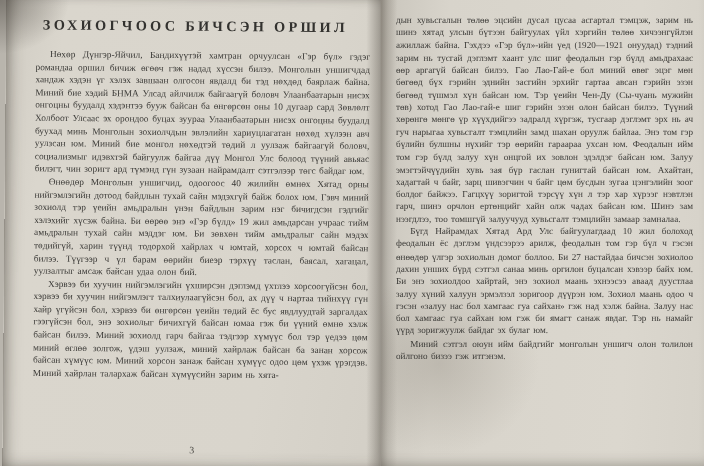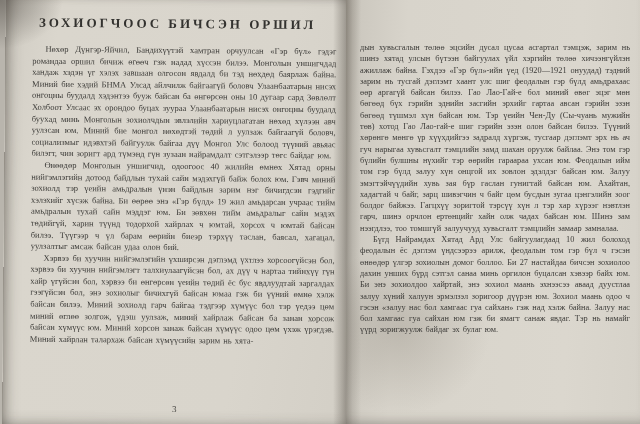--- a/index.html
+++ b/index.html
@@ -39,21 +39,20 @@
     position:absolute;left:346px;top:0;width:294px;height:424px;
     background:
       radial-gradient(130px 120px at 18% 78%,rgba(120,113,102,.28),rgba(120,113,102,0) 70%),
       linear-gradient(93deg,#b7b2a8 0%,#cdc9c0 5%,#d8d4cb 20%,#dbd7ce 75%,#d6d2c9 100%);
     box-shadow:inset 0 -10px 12px -9px rgba(60,55,48,.4);
   }
   .right-text{
     position:absolute;left:14px;right:10px;top:13px;
     font-size:8.3px;line-height:11.3px;text-align:justify;color:#3b3a37;
     word-spacing:1px;
-    margin-top:29px;
   }
   
   .gutter{
     position:absolute;left:333px;top:0;width:28px;height:424px;pointer-events:none;
     background:linear-gradient(90deg,rgba(70,64,56,0) 0%,rgba(70,64,56,.38) 45%,rgba(70,64,56,.15) 70%,rgba(70,64,56,0) 100%);
   }
   
   .corner-shade{
     position:absolute;left:0;top:0;width:70px;height:70px;pointer-events:none;
     background:radial-gradient(90px 70px at 0 0,rgba(55,50,44,.45),rgba(55,50,44,0) 70%);
@@ -71,20 +70,21 @@
       <p>Өнөөдөр Монголын уншигчид, одоогоос 40 жилийн өмнөх Хятад орны нийгэмлэгийн дотоод байдлын тухай сайн мэдэхгүй байж болох юм. Гэвч миний зохиолд тэр үеийн амьдралын үнэн байдлын зарим нэг бичигдсэн гэдгийг хэлэхийг хүсэж байна. Би өөрөө энэ «Гэр бүлд» 19 жил амьдарсан учраас тийм амьдралын тухай сайн мэддэг юм. Би зөвхөн тийм амьдралыг сайн мэдэх төдийгүй, харин түүнд тодорхой хайрлах ч юмтай, хорсох ч юмтай байсан билээ. Түүгээр ч үл барам өөрийн биеэр тэрхүү таслан, баясал, хагацал, уулзалтыг амсаж байсан удаа олон бий.</p>
       <p>Хэрвээ би хуучин нийгэмлэгийн үхширсэн дэглэмд үхтлээ хорсоогүйсэн бол, хэрвээ би хуучин нийгэмлэгт талхиулаагүйсэн бол, ах дүү ч нартаа тийнхүү гүн хайр үгүйсэн бол, хэрвээ би өнгөрсөн үеийн төдий ёс бус явдлуудтай заргалдах гээгүйсэн бол, энэ зохиолыг бичихгүй байсан юмаа гэж би үүний өмнө хэлж байсан билээ. Миний зохиолд гарч байгаа тэдгээр хүмүүс бол тэр үедээ цөм миний өглөө золгож, үдэш уулзаж, миний хайрлаж байсан ба занан хорсож байсан хүмүүс юм. Миний хорсон занаж байсан хүмүүс одоо цөм үхэж үрэгдэв. Миний хайрлан талархаж байсан хүмүүсийн зарим нь хята-</p>
     </div>
     <div class="page-num">3</div>
   </div>
 
   <div class="page-right">
     <div class="right-text">
       <p class="no-indent">дын хувьсгалын төлөө эцсийн дусал цусаа асгартал тэмцэж, зарим нь шинэ хятад улсын бүтээн байгуулах үйл хэргийн төлөө хичээнгүйлэн ажиллаж байна. Гэхдээ «Гэр бүл»-ийн үед (1920—1921 онуудад) тэдний зарим нь тусгай дэглэмт хаант улс шиг феодалын гэр бүлд амьдрахаас өөр аргагүй байсан билээ. Гао Лао-Гай-е бол миний өвөг эцэг мөн бөгөөд бүх гэрийн эднийн засгийн эрхийг гартаа авсан гэрийн эзэн бөгөөд түшмэл хүн байсан юм. Тэр үеийн Чен-Ду (Сы-чуань мужийн төв) хотод Гао Лао-гай-е шиг гэрийн эзэн олон байсан билээ. Түүний хөрөнгө мөнгө үр хүүхдийгээ задралд хүргэж, тусгаар дэглэмт эрх нь ач гуч нарыгаа хувьсгалт тэмцлийн замд шахан оруулж байлаа. Энэ том гэр бүлийн булшны нүхийг тэр өөрийн гараараа ухсан юм. Феодалын ийм том гэр бүлд залуу хүн онцгой их зовлон эдэлдэг байсан юм. Залуу эмэгтэйчүүдийн хувь зая бүр гаслан гунигтай байсан юм. Ахайтан, хадагтай ч байг, зарц шивэгчин ч байг цөм бусдын зугаа цэнгэлийн зоог болдог байжээ. Гагцхүү зоригтой тэрсүү хүн л тэр хар хүрээг нэвтлэн гарч, шинэ орчлон ертөнцийг хайн олж чадах байсан юм. Шинэ зам нээгдлээ, тоо томшгүй залуучууд хувьсгалт тэмцлийн замаар замналаа.</p>
       <p>Бүгд Найрамдах Хятад Ард Улс байгуулагдаад 10 жил болоход феодалын ёс дэглэм үндсээрээ арилж, феодалын том гэр бүл ч гэсэн өнөөдөр үлгэр зохиолын домог боллоо. Би 27 настайдаа бичсэн зохиолоо дахин унших бүрд сэтгэл санаа минь оргилон буцалсан хэвээр байх юм. Би энэ зохиолдоо хайртай, энэ зохиол маань эхнээсээ аваад дуустлаа залуу хүний халуун эрмэлзэл зоригоор дүүрэн юм. Зохиол маань одоо ч гэсэн «залуу нас бол хамгаас гуа сайхан» гэж над хэлж байна. Залуу нас бол хамгаас гуа сайхан юм гэж би ямагт санаж явдаг. Тэр нь намайг үүрд зоригжуулж байдаг эх булаг юм.</p>
+      <p>Миний сэтгэл оюун ийм байдгийг монголын уншигч олон толилон ойлгоно бизээ гэж итгэнэм.</p>
     </div>
 
   </div>
 
   <div class="gutter"></div>
   <div class="corner-shade"></div>
 
 </div>
 
 </body></html>

